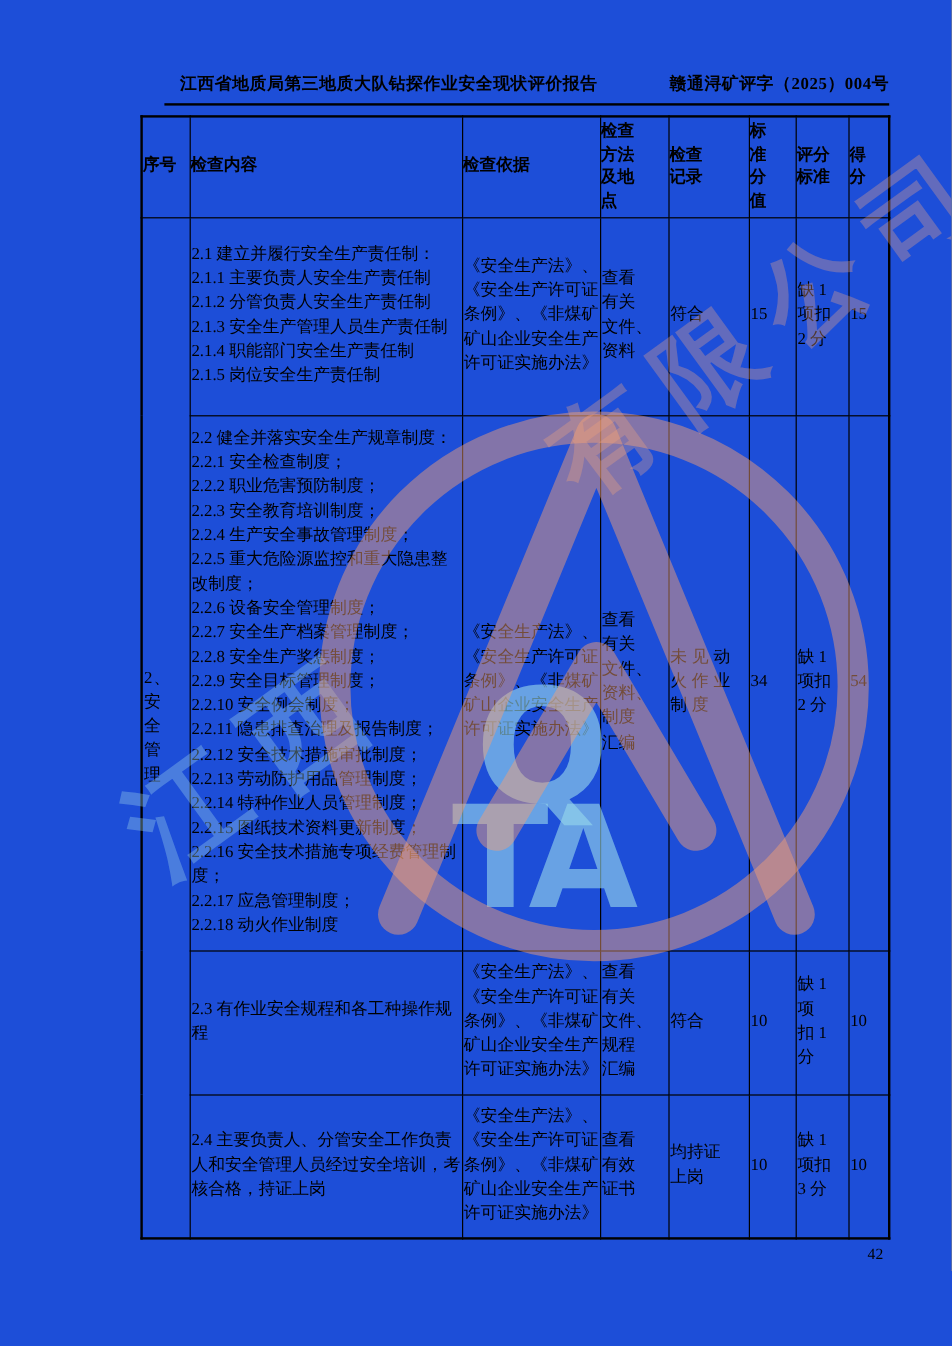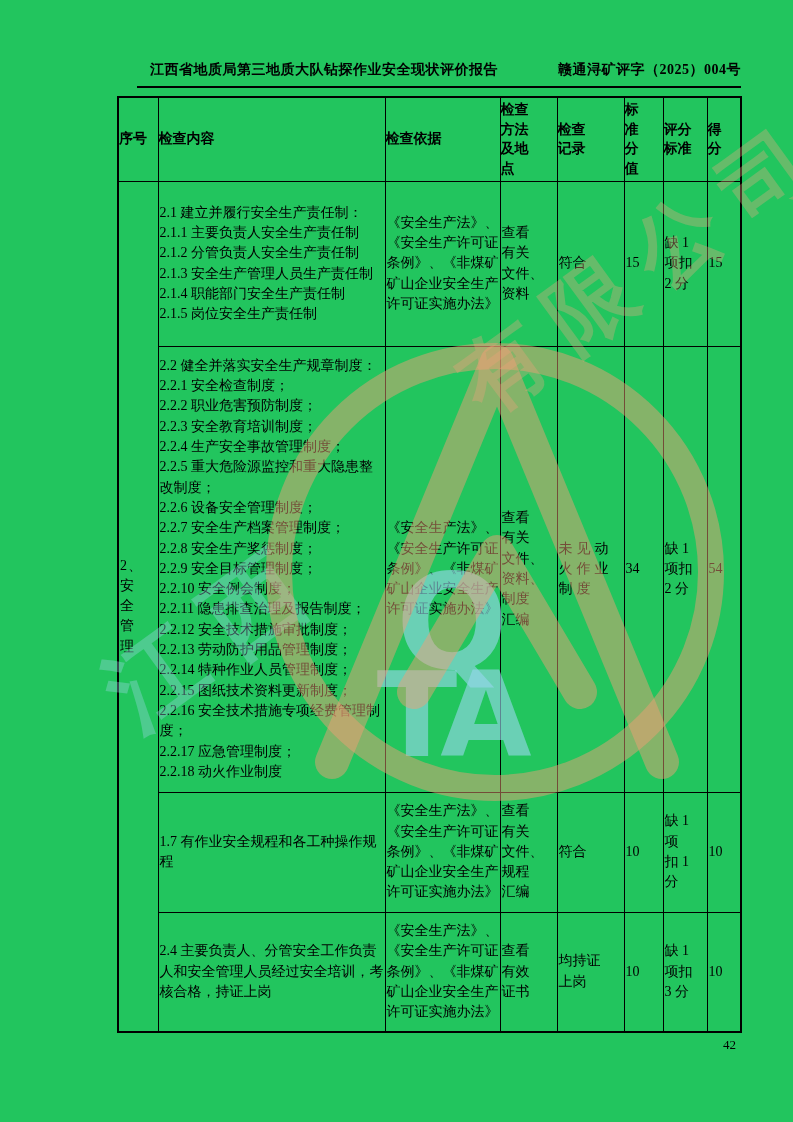--- a/index.html
+++ b/index.html
@@ -1,19 +1,19 @@
 <!DOCTYPE html>
 <html><head>
 <meta charset="utf-8">
 <style>
   html,body{margin:0;padding:0;background:#888;}
   .page{
     position:relative;
     width:793px;height:1122px;
-    background:#22c55e;
+    background:#1d4ed8;
     margin:0 auto;
     font-family:"Liberation Serif","DejaVu Serif",serif;
     color:#000;
     overflow:hidden;
   }
   .hdr-left{
     position:absolute;left:150px;top:61px;
     font-size:14px;font-weight:bold;letter-spacing:.5px;
     white-space:nowrap;
   }
@@ -162,21 +162,21 @@
       <td class="vtop record-justify">未见动
 火作业
 制度</td>
       <td class="vtop">34</td>
       <td class="vtop">缺 1
 项扣
 2 分</td>
       <td class="vtop">54</td>
     </tr>
     <tr style="height:120px">
-      <td class="content">1.7 有作业安全规程和各工种操作规程</td>
+      <td class="content">2.3 有作业安全规程和各工种操作规程</td>
       <td>《安全生产法》、《安全生产许可证条例》、《非煤矿矿山企业安全生产许可证实施办法》</td>
       <td>查看
 有关
 文件、
 规程
 汇编</td>
       <td>符合</td>
       <td>10</td>
       <td>缺 1
 项

